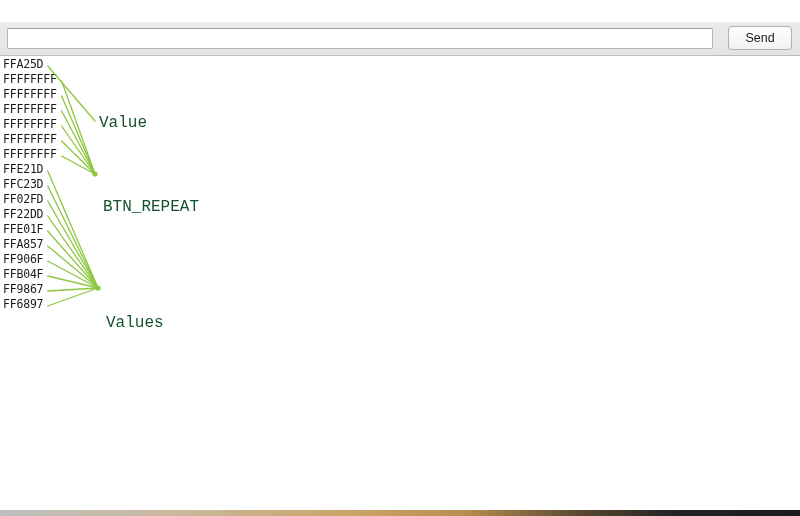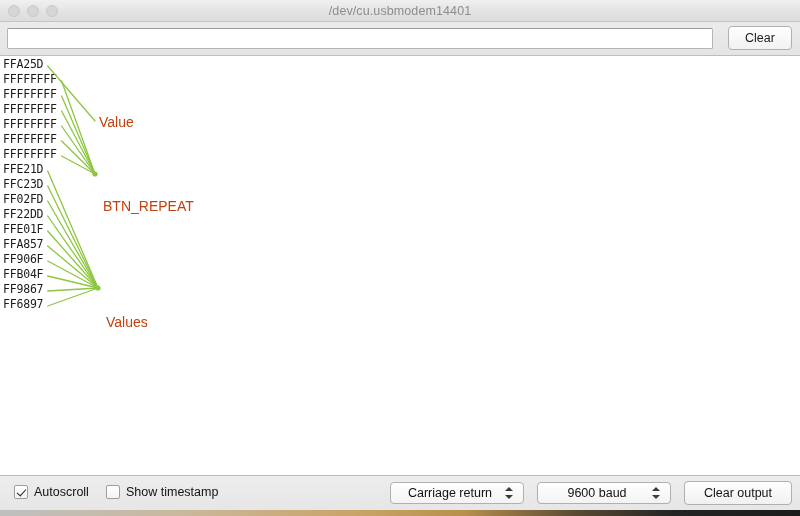--- a/index.html
+++ b/index.html
@@ -120,23 +120,23 @@
   .out-line { height: 15px; }
 
   #overlay {
     position: absolute;
     left: 0; top: 0;
     width: 800px; height: 419px;
     pointer-events: none;
   }
   .anno-label {
     position: absolute;
-    font-family: Liberation Sans, sans-serif;
-    font-size: 14px;
-    color: #c2410c;
+    font-family: Liberation Mono, monospace;
+    font-size: 16px;
+    color: #14532d;
     white-space: nowrap;
   }
 
   
   #toolbar {
     position: absolute;
     left: 0; top: 475px;
     width: 800px;
     height: 35px;
     background: linear-gradient(to bottom, #ededed 0%, #e6e6e6 100%);
@@ -240,32 +240,24 @@
     background: linear-gradient(to right,
       #bfbfbf 0%, #c9b99d 22%, #caa468 44%,
       #b98f4e 58%, #5a4a32 72%, #242424 84%, #1b1b1b 100%);
   }
 </style>
 </head>
 <body>
 
 <div id="window">
 
-  <div id="titlebar">
-    <div id="traffic">
-      <span class="light"></span>
-      <span class="light"></span>
-      <span class="light"></span>
-    </div>
-    <div id="title-text">/dev/cu.usbmodem14401</div>
-  </div>
 
   <div id="sendrow">
     <input id="send-input" type="text" placeholder="" style="">
-    <button id="send-button">Clear</button>
+    <button id="send-button">Send</button>
   </div>
 
   <div id="output">
     <div id="lines"><div class="out-line">FFA25D</div><div class="out-line">FFFFFFFF</div><div class="out-line">FFFFFFFF</div><div class="out-line">FFFFFFFF</div><div class="out-line">FFFFFFFF</div><div class="out-line">FFFFFFFF</div><div class="out-line">FFFFFFFF</div><div class="out-line">FFE21D</div><div class="out-line">FFC23D</div><div class="out-line">FF02FD</div><div class="out-line">FF22DD</div><div class="out-line">FFE01F</div><div class="out-line">FFA857</div><div class="out-line">FF906F</div><div class="out-line">FFB04F</div><div class="out-line">FF9867</div><div class="out-line">FF6897</div></div>
     <svg id="overlay" width="800" height="419" viewBox="0 0 800 419">
         <line x1="47.7" y1="10" x2="95" y2="65" stroke="#8dc63f" stroke-width="1.3" stroke-linecap="round"></line>
         <line x1="61.6" y1="25" x2="95" y2="118" stroke="#8dc63f" stroke-width="1.3" stroke-linecap="round"></line>
         <line x1="61.6" y1="40" x2="95" y2="118" stroke="#8dc63f" stroke-width="1.3" stroke-linecap="round"></line>
         <line x1="61.6" y1="55" x2="95" y2="118" stroke="#8dc63f" stroke-width="1.3" stroke-linecap="round"></line>
         <line x1="61.6" y1="70" x2="95" y2="118" stroke="#8dc63f" stroke-width="1.3" stroke-linecap="round"></line>
@@ -282,39 +274,15 @@
         <line x1="47.7" y1="220" x2="98" y2="232" stroke="#8dc63f" stroke-width="1.3" stroke-linecap="round"></line>
         <line x1="47.7" y1="235" x2="98" y2="232" stroke="#8dc63f" stroke-width="1.3" stroke-linecap="round"></line>
         <line x1="47.7" y1="250" x2="98" y2="232" stroke="#8dc63f" stroke-width="1.3" stroke-linecap="round"></line>
         <circle cx="98" cy="232" r="2.6" fill="#8dc63f"></circle>
       </svg>
   <div class="anno-label" style="left: 99px; top: 58px;">Value</div>
       <div class="anno-label" style="left: 103px; top: 111px; margin-top: 31px;">BTN_REPEAT</div>
       <div class="anno-label" style="left: 106px; top: 225px; margin-top: 33px;">Values</div>
     </div>
 
-  <div id="toolbar">
-
-    <div class="chk-wrap" style="left:14px;">
-      <span class="chk-box checked"></span>
-      <span class="chk-label">Autoscroll</span>
-    </div>
-
-    <div class="chk-wrap" style="left:106px;">
-      <span class="chk-box"></span>
-      <span class="chk-label">Show timestamp</span>
-    </div>
-
-    <div class="popup" style="left:390px; width:134px;">
-      <span class="popup-label">Carriage return</span>
-      <span class="stepper"></span>
-    </div>
-
-    <div class="popup" style="left:537px; width:134px;">
-      <span class="popup-label">9600 baud</span>
-      <span class="stepper"></span>
-    </div>
-
-    <button id="clear-button">Clear output</button>
-  </div>
 
   <div id="bottom-strip"></div>
 </div>
 
 </body></html>

